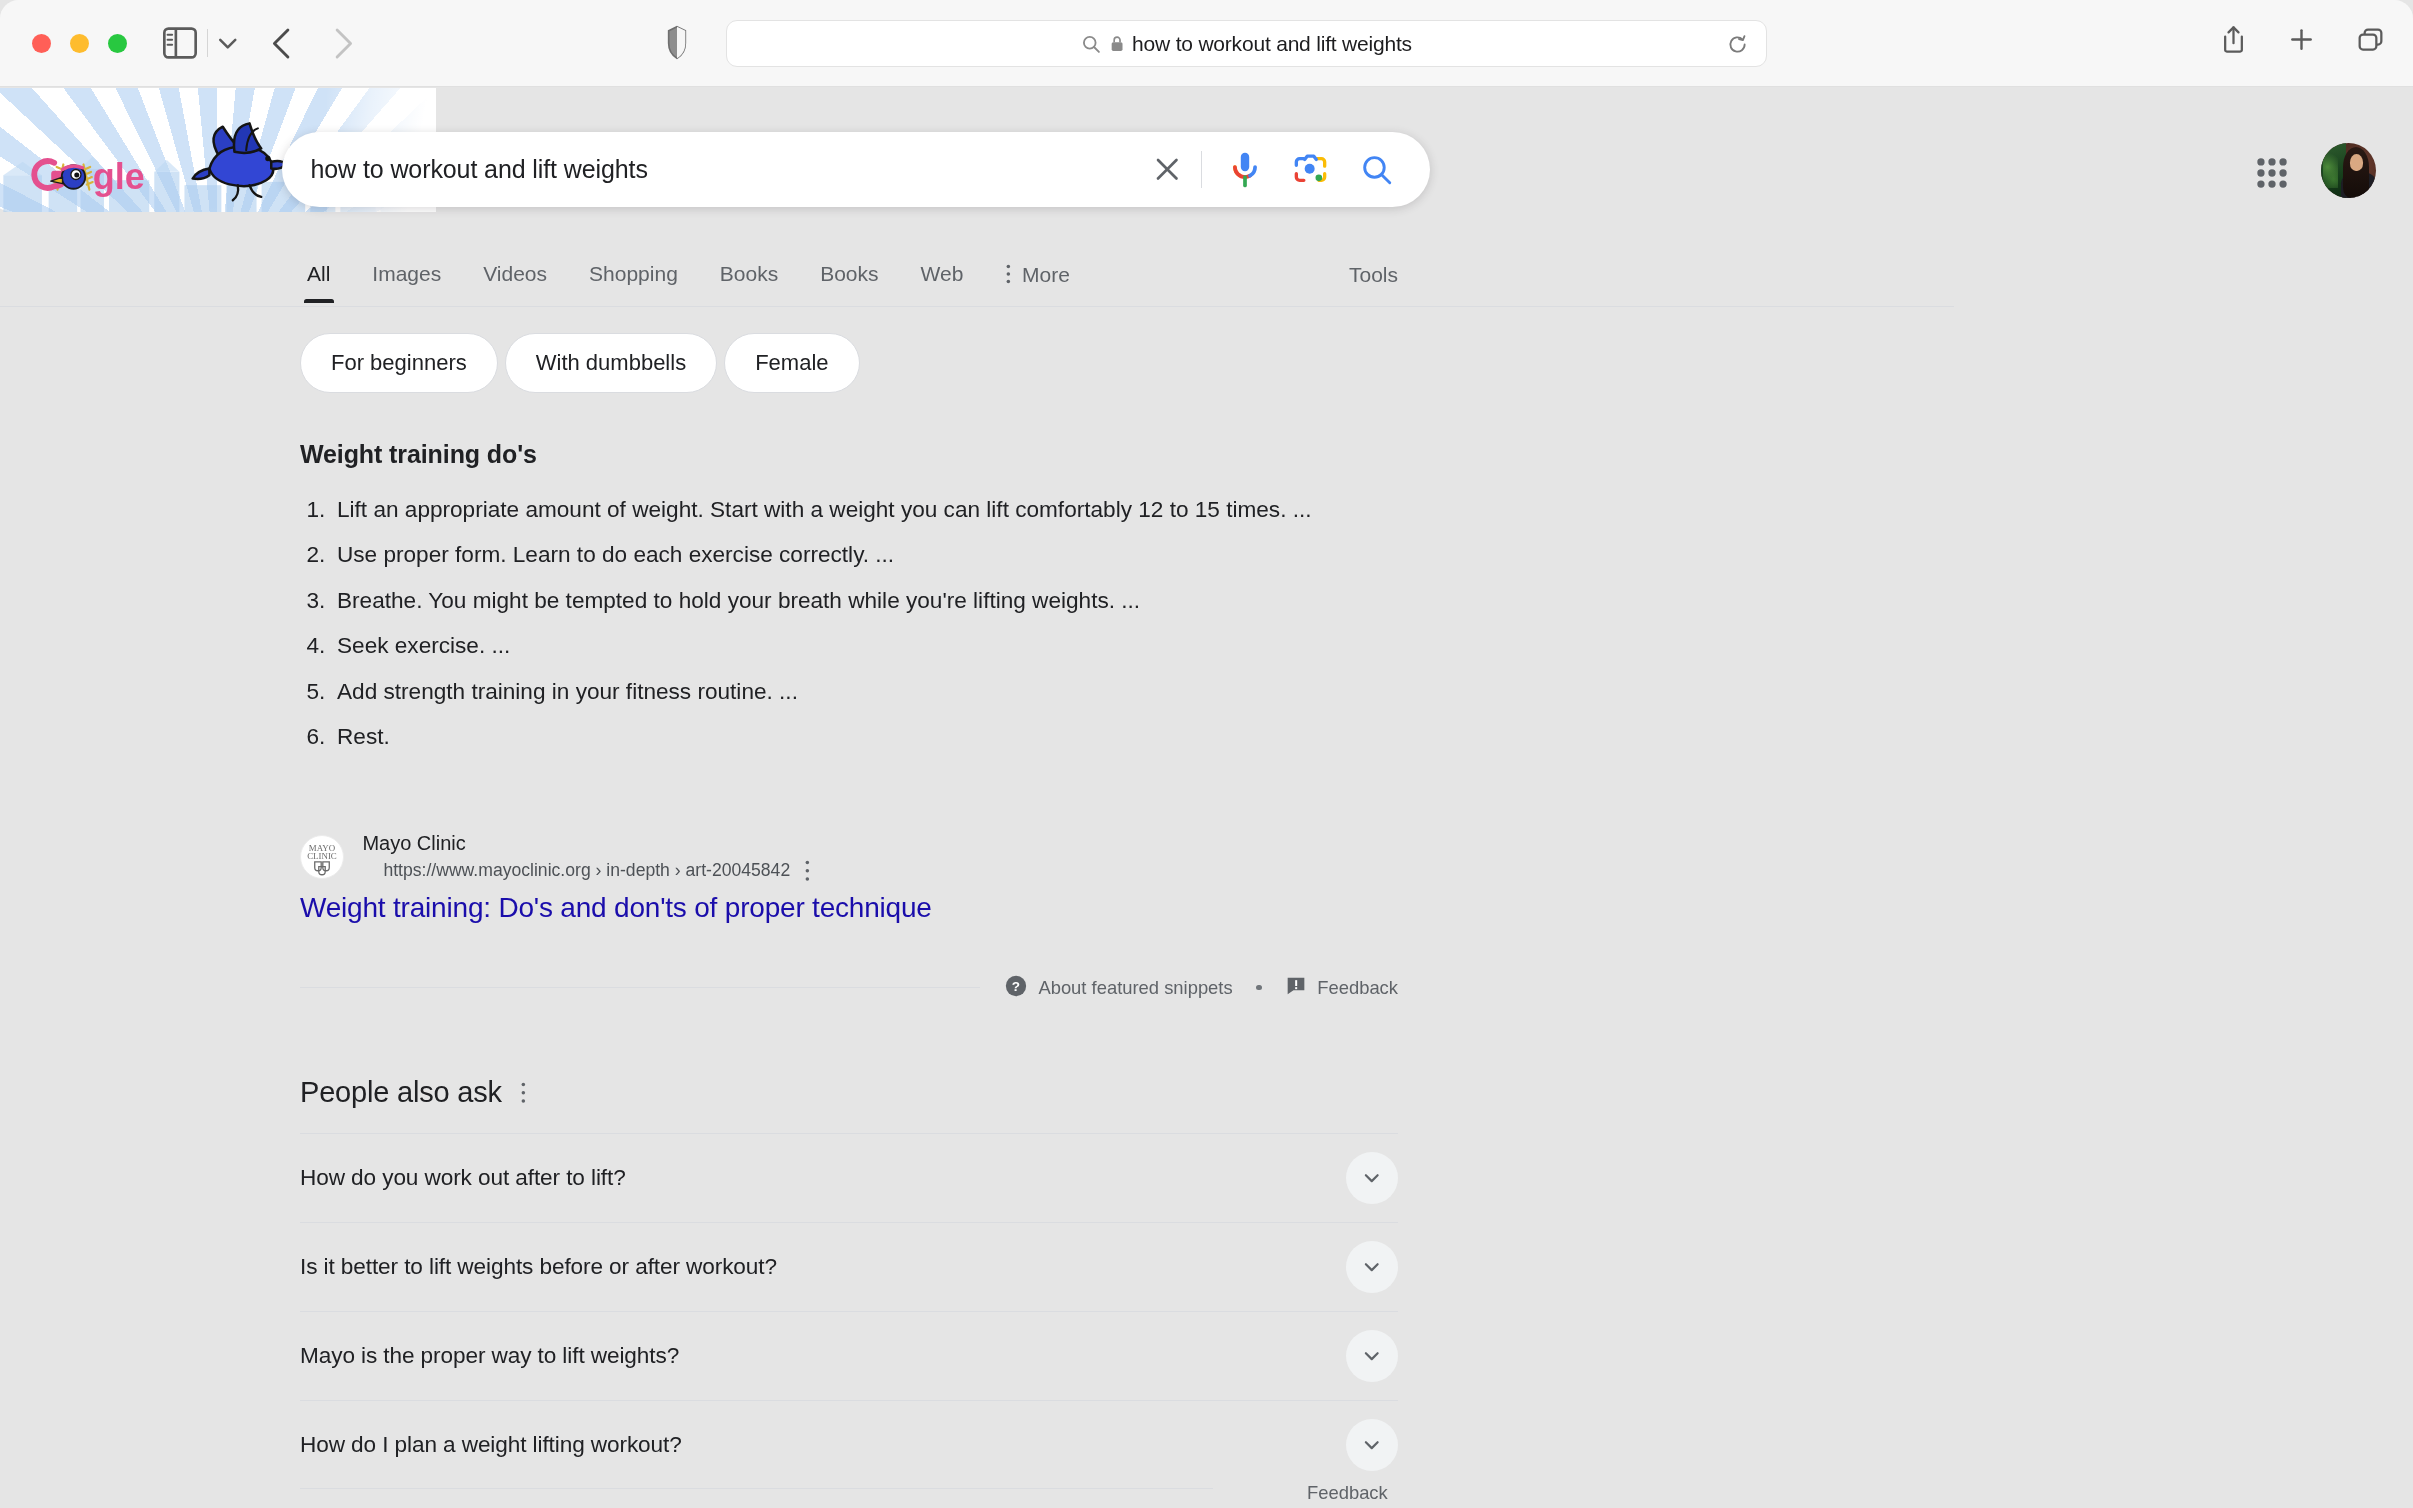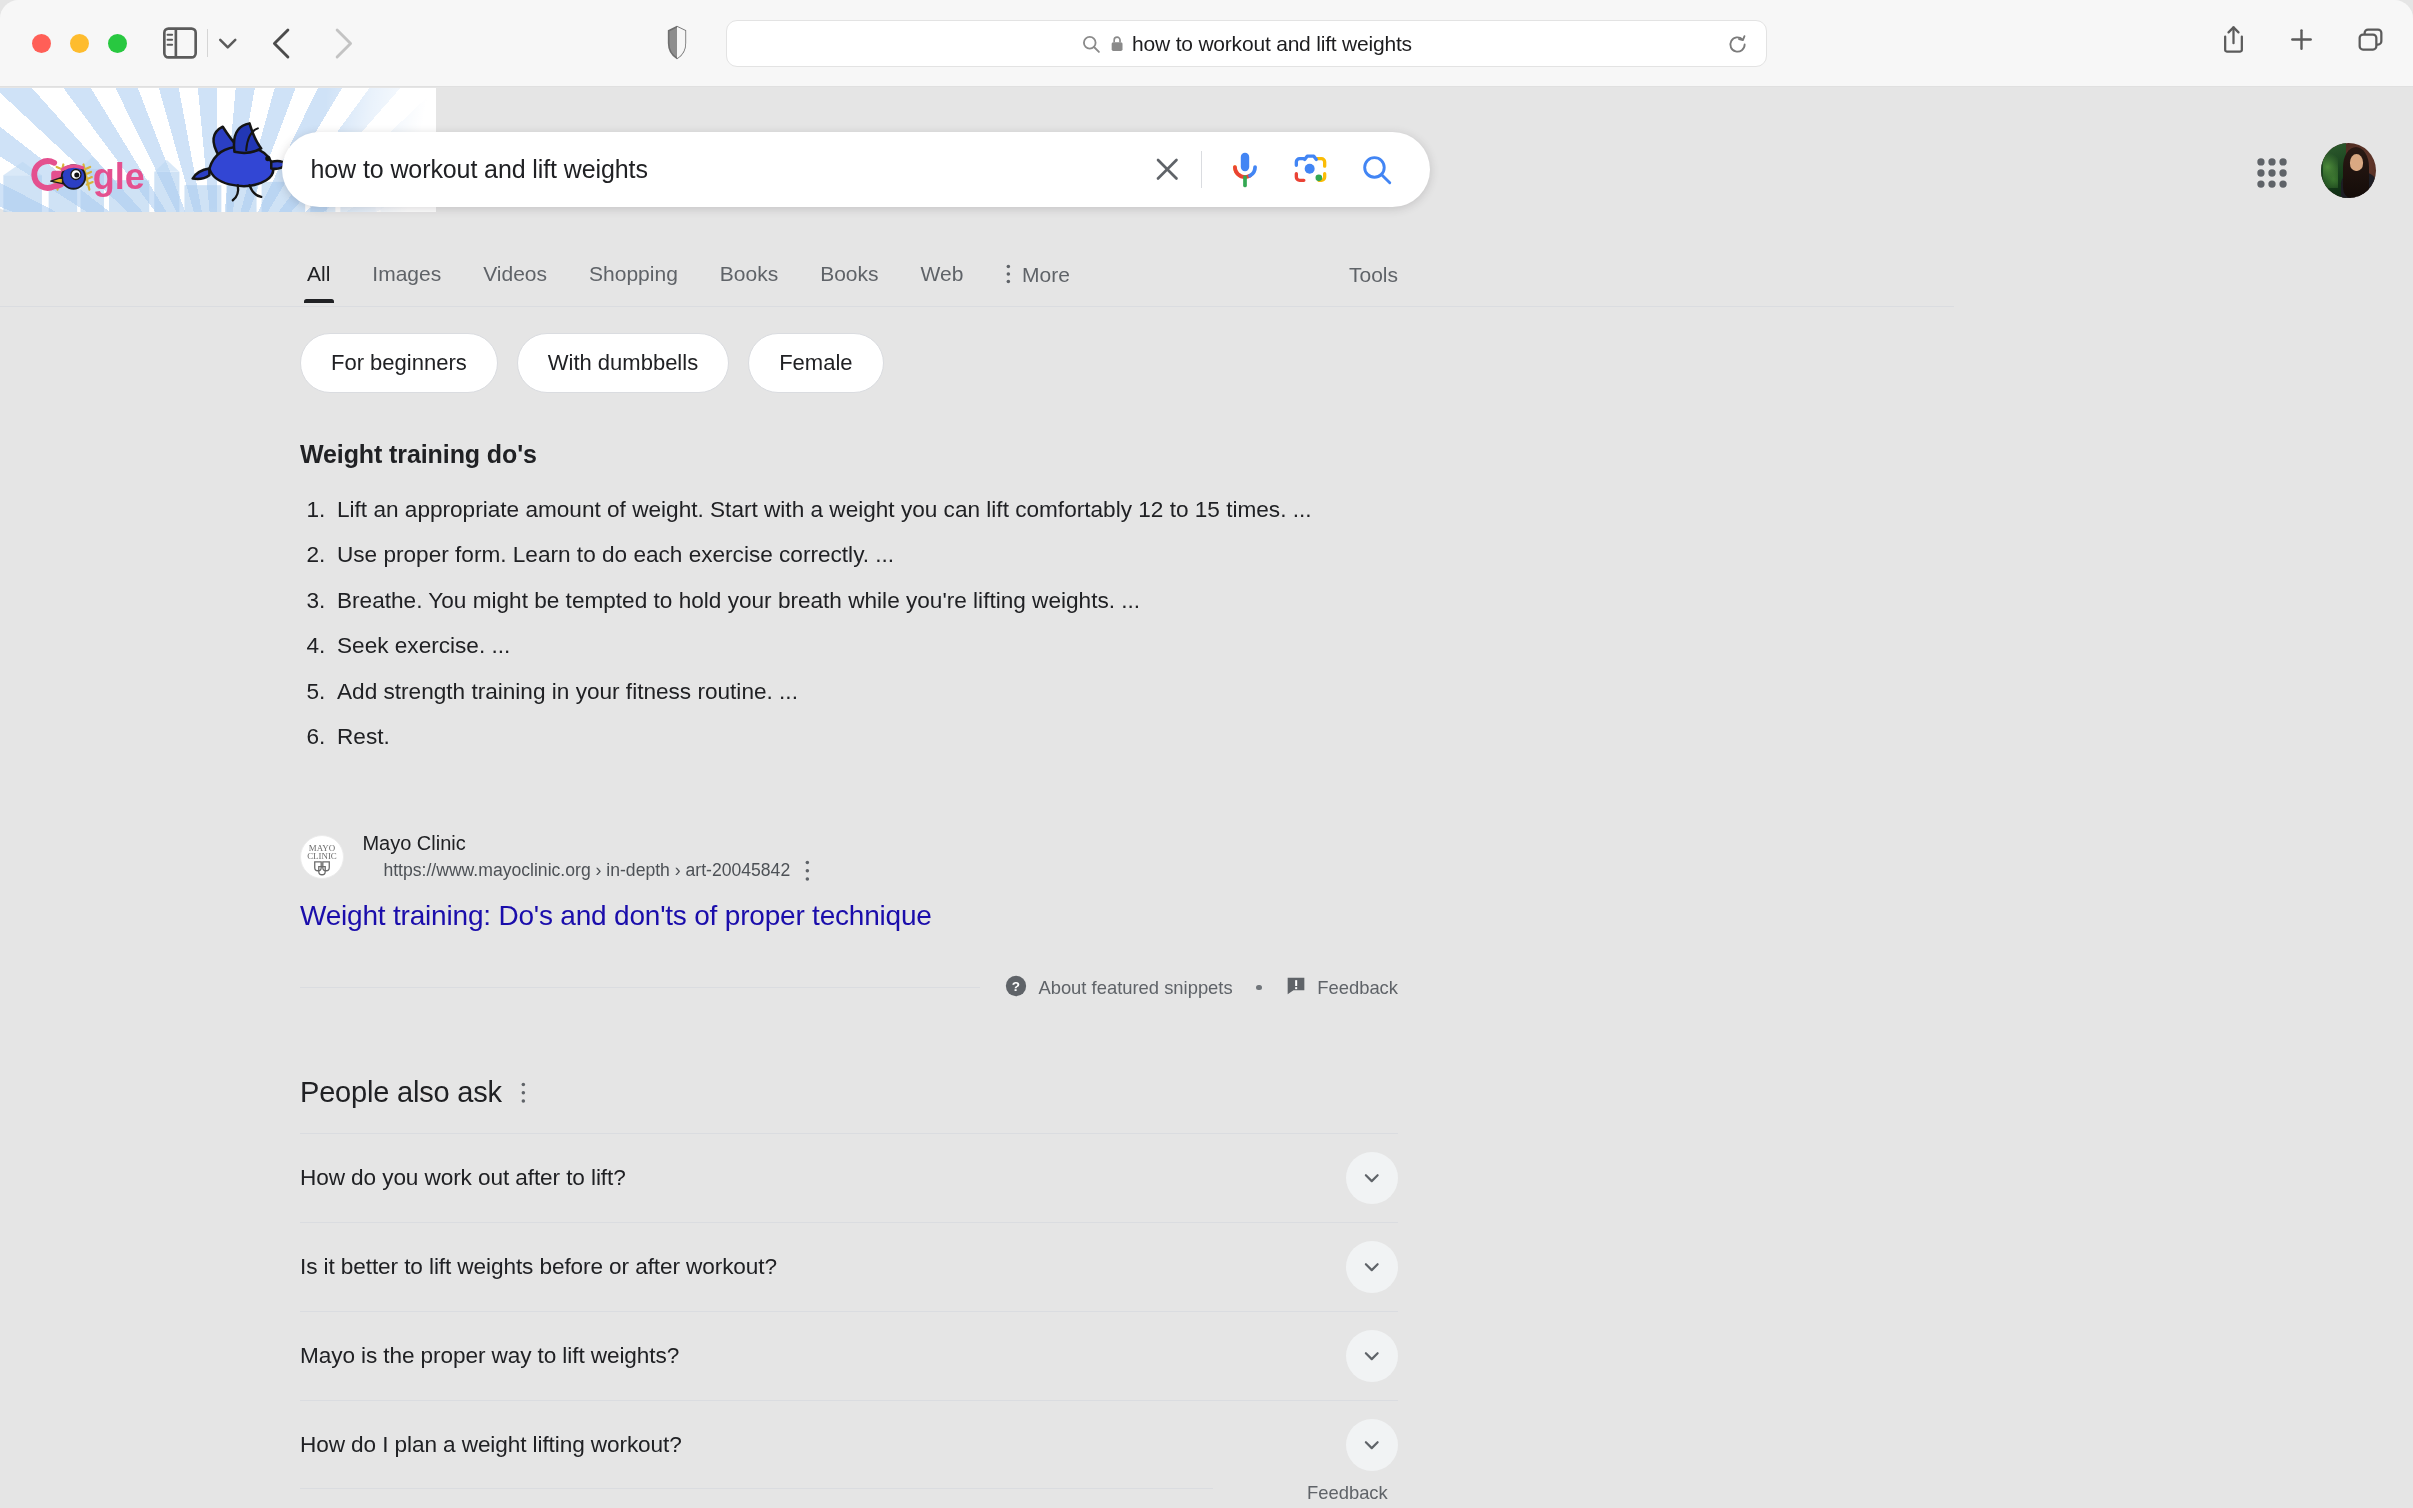--- a/index.html
+++ b/index.html
@@ -164,21 +164,21 @@
   }
   .nav-more { display:flex; align-items:center; gap:10px; padding-top:18.4px; }
   .nav-more-dots { width:6.7px; height:22px; }
   .nav-more-label { font-size:21px; color:#5f6368; line-height:1; }
   .nav-tools {
     position:absolute; left:1349px; top:18.4px;
     font-size:21px; color:#5f6368; cursor:pointer;
   }
 
   
-  .chips { position:absolute; left:300px; top:333px; display:flex; gap:19px; }
+  .chips { position:absolute; left:300px; top:333px; display:flex; gap:7px; }
   .chip {
     height:60px; padding: 0 30px;
     border:0.8px solid #dadce0; border-radius:30px;
     display:flex; align-items:center; justify-content:center;
     font-size:22px; color:#202124; white-space:nowrap; cursor:pointer;
     background:#fff;
   }
 
   
   .snippet { position:absolute; left:300px; top:440px; width:1098px; }
@@ -202,21 +202,21 @@
     width:44px; height:44px; border-radius:50%;
     border:0.8px solid #ececec; background:#fff;
     display:flex; align-items:center; justify-content:center; flex:0 0 auto;
   }
   .source-meta { display:flex; flex-direction:column; gap:4.2px; }
   .source-name { font-size:20px; color:#202124; line-height:1.2; }
   .source-url-row { display:flex; align-items:center; gap:13.4px;margin-left:21px; }
   .source-url { font-size:17.6px; color:#4d5156; line-height:1.2; }
   .kebab { width:6.7px; height:23.5px; cursor:pointer; }
   .result-title {
-    margin-top: 15px;
+    margin-top: 7px;
     font-size: 28px; color:#1a0dab; line-height:1.3; cursor:pointer;
     letter-spacing:-0.2px;
   }
 
   
   .snippet-footer {
     position:absolute; left:300px; top:975px; width:1098px;
     display:flex; align-items:center; gap:0;
   }
   .sf-rule { flex:1 1 auto; height:0.8px; background:#dadce0; margin-right:25px; }

